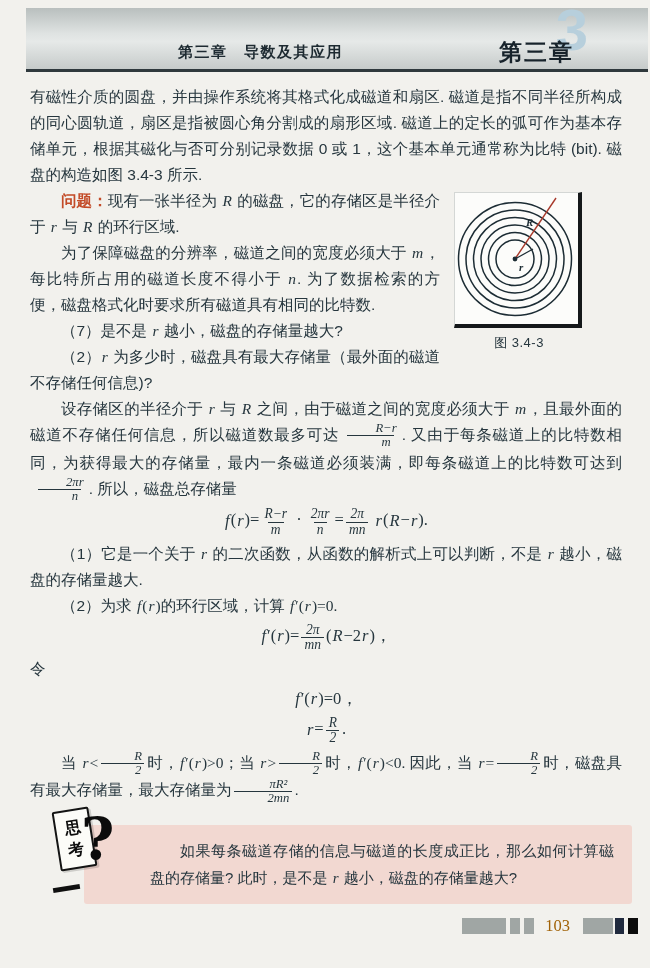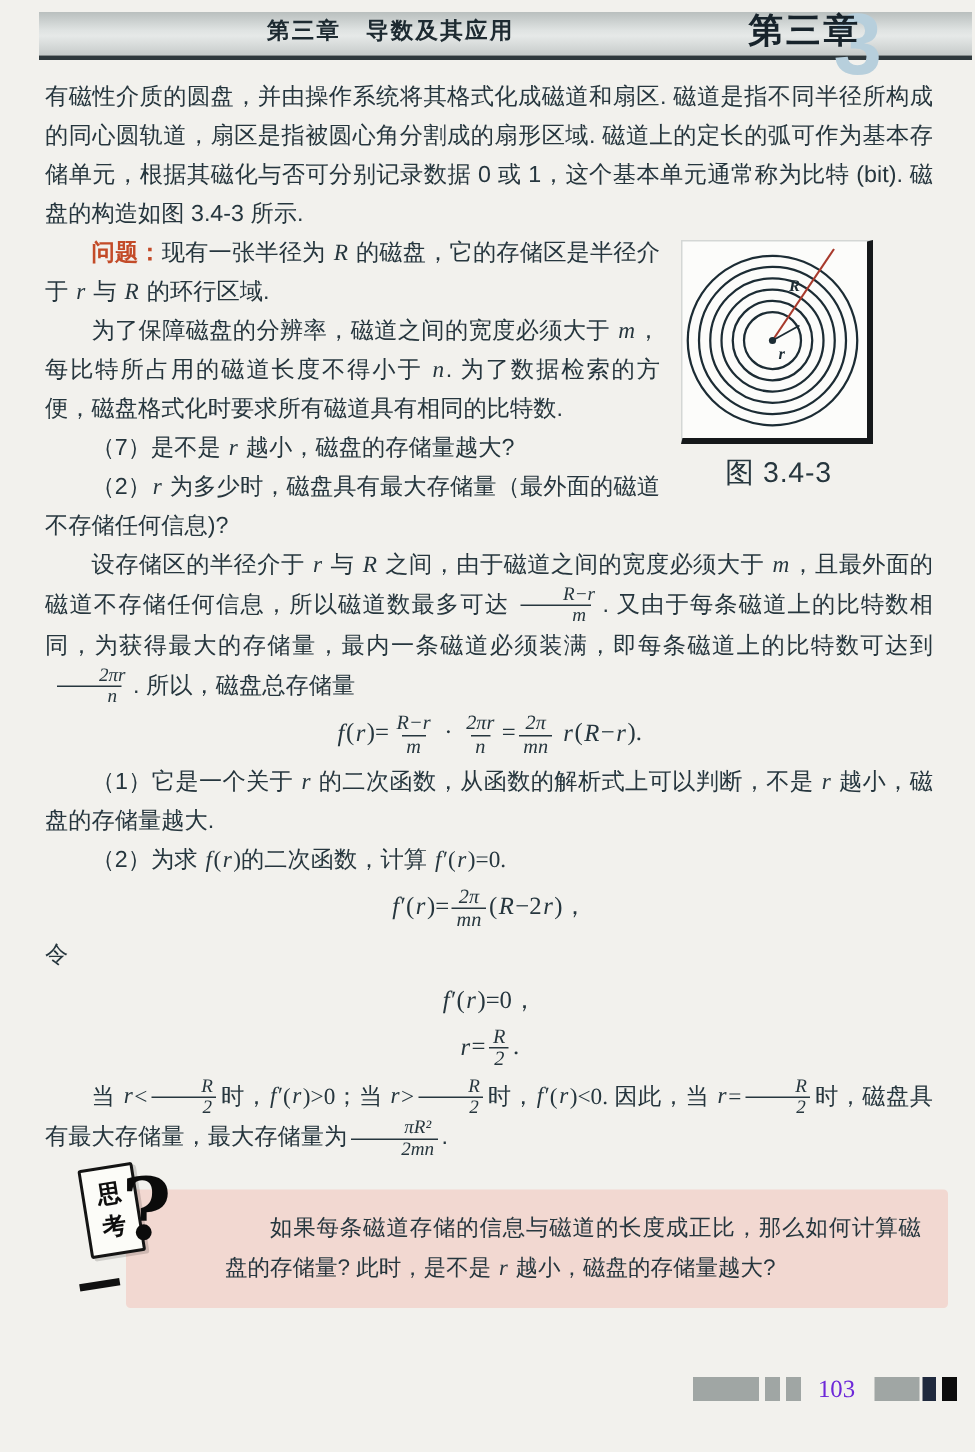--- a/index.html
+++ b/index.html
@@ -16,21 +16,21 @@
   *{box-sizing:border-box;}
   html,body{margin:0;padding:0;}
   body{
     width:650px;height:968px;position:relative;overflow:hidden;
     background:#f2f1ed;
     color:var(--ink);
     font-family:"Liberation Sans","DejaVu Sans",sans-serif;
   }
   
   .band{
-    position:relative;height:32px;margin:8px 2px 0 26px;
+    position:relative;height:64px;margin:8px 2px 0 26px;
     background:linear-gradient(180deg,#b9bfbe 0%,#dfe3e2 42%,#e6e9e8 55%,#c6cbca 100%);
     border-bottom:3px solid var(--band_dark);
   }
   .band-title{
     position:absolute;left:152px;bottom:7px;
     font-size:15px;font-weight:bold;letter-spacing:1.5px;color:#1d2a31;
   }
   .band-digit{
     position:absolute;right:60px;top:-7px;z-index:0;
     font-size:58px;font-weight:bold;line-height:1;color:var(--big_digit);
@@ -77,21 +77,21 @@
   }
   .rings circle{fill:none;stroke:#1c2c34;stroke-width:1.5;}
   .dot{fill:#1c2c34;}
   .r-long{stroke:var(--red_line);stroke-width:1.4;}
   .r-short{stroke:#1c2c34;stroke-width:1.2;}
   .flabel{
     font-family:"Liberation Serif","DejaVu Serif",serif;
     font-style:italic;font-weight:bold;font-size:11px;fill:#1c2c34;
   }
   .fig-cap{
-    margin-top:6px;text-align:center;font-size:19px;color:var(--ink);
+    margin-top:6px;text-align:center;font-size:13px;color:var(--ink);
     letter-spacing:0.5px;
   }
   
   .think{
     position:relative;margin:20px 18px 0 84px;
     background:var(--think_bg);border-radius:3px;
     padding:12px 18px 12px 66px;min-height:62px;
   }
   .think-text{font-size:15px;line-height:27px;text-indent:2em;text-align:justify;}
   .think-icon{position:absolute;left:-28px;top:-16px;width:88px;height:94px;}
@@ -118,21 +118,21 @@
     display:flex;align-items:center;gap:4px;
   }
   .fbar{height:16px;background:var(--bar_gray);}
   .fbar.w1{width:44px;}
   .fbar.w2{width:30px;margin-left:2px;}
   .fsq{width:10px;height:16px;background:var(--bar_gray);}
   .fsq.navy{width:9px;background:var(--navy);margin-left:-2px;}
   .fsq.blk{background:#0c0c0c;}
   .fpage{
     font-family:"Liberation Serif","DejaVu Serif",serif;
-    font-size:16.5px;color:#6d28d9;margin:0 7px;
+    font-size:16.5px;color:#a16207;margin:0 7px;
   }
 </style>
 </head>
 <body>
 
 <header>
   <div class="band">
     <div class="band-title">第三章　导数及其应用</div>
     <div class="band-digit">3</div>
     <div class="band-chapter">第三章</div>
@@ -181,21 +181,21 @@
           <span class="fr-n">R−r</span>
           <span class="fr-d">m</span>
         </span><span> · </span><span class="frac">
           <span class="fr-n">2πr</span>
           <span class="fr-d">n</span>
         </span><span>=</span><span class="frac">
           <span class="fr-n">2π</span>
           <span class="fr-d">mn</span>
         </span><span> </span><span class="var">r</span><span>(</span><span class="var">R</span><span>−</span><span class="var">r</span><span>).</span></div>
       <div class="p ind"><span>（1）它是一个关于 </span><span class="var">r</span><span> 的二次函数，从函数的解析式上可以判断，不是 </span><span class="var">r</span><span> 越小，磁盘的存储量越大.</span></div>
-      <div class="p ind"><span>（2）为求 </span><span class="var">f</span><span class="mt">(</span><span class="var">r</span><span class="mt">)</span><span>的二次函数，计算 </span><span class="var">f′</span><span class="mt">(</span><span class="var">r</span><span class="mt">)=0.</span></div>
+      <div class="p ind"><span>（2）为求 </span><span class="var">f</span><span class="mt">(</span><span class="var">r</span><span class="mt">)</span><span>的环行区域，计算 </span><span class="var">f′</span><span class="mt">(</span><span class="var">r</span><span class="mt">)=0.</span></div>
       <div class="p formula"><span class="var">f′</span><span>(</span><span class="var">r</span><span>)=</span><span class="frac">
           <span class="fr-n">2π</span>
           <span class="fr-d">mn</span>
         </span><span>(</span><span class="var">R</span><span>−2</span><span class="var">r</span><span>)，</span></div>
       <div class="p plain"><span>令</span></div>
       <div class="p formula"><span class="var">f′</span><span>(</span><span class="var">r</span><span>)=0，</span></div>
       <div class="p formula"><span class="var">r</span><span>=</span><span class="frac">
           <span class="fr-n">R</span>
           <span class="fr-d">2</span>
         </span><span>.</span></div>

